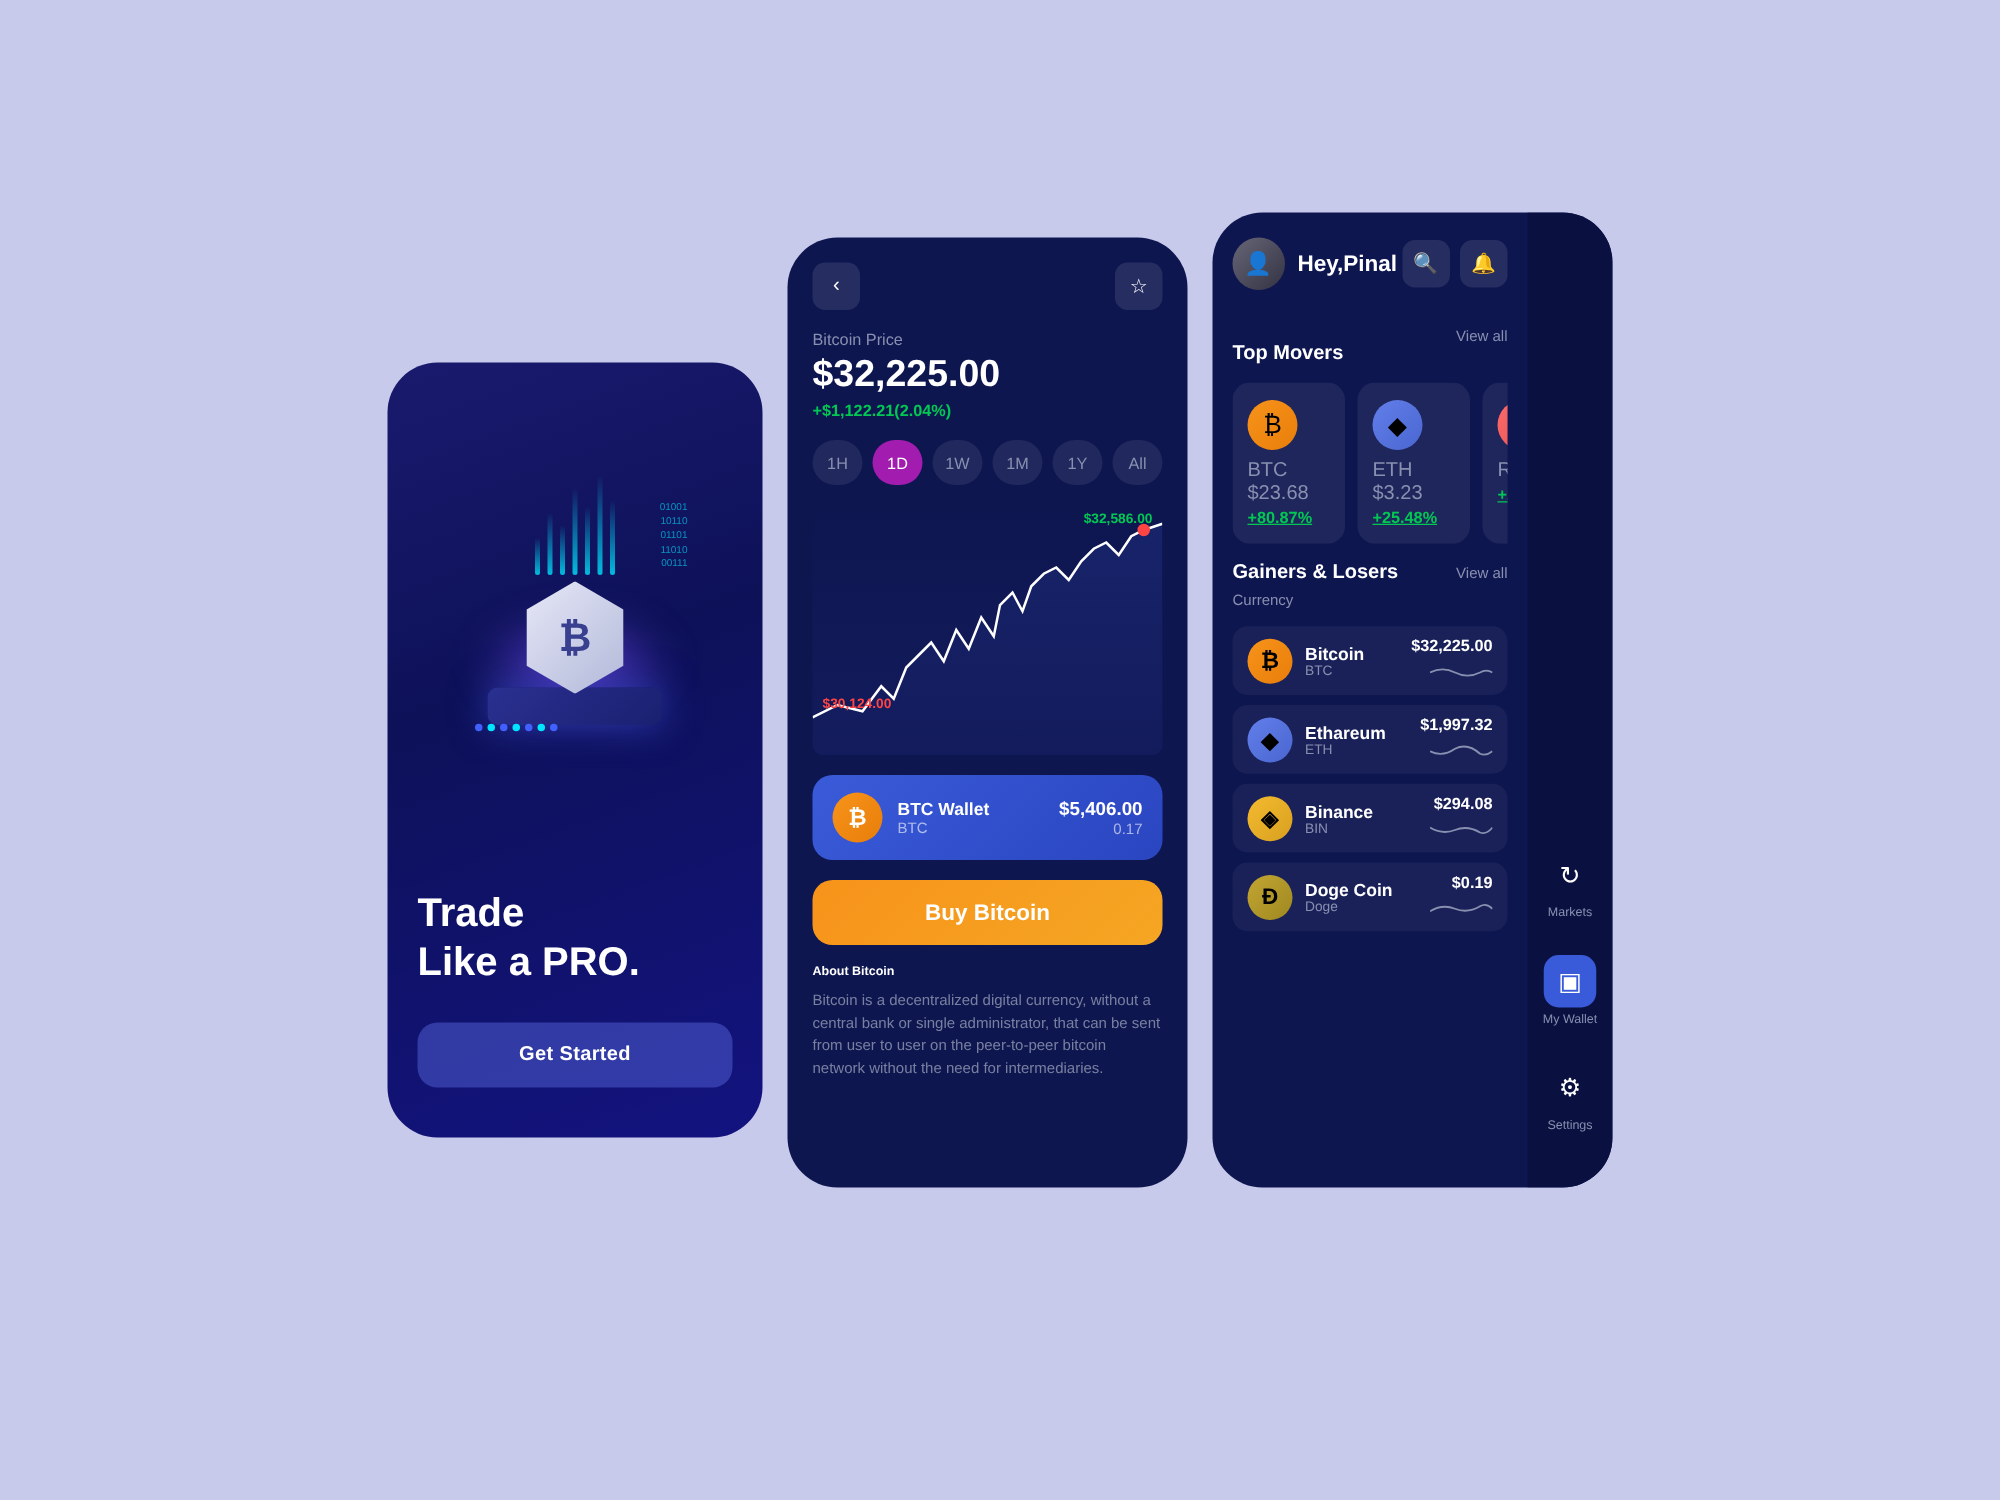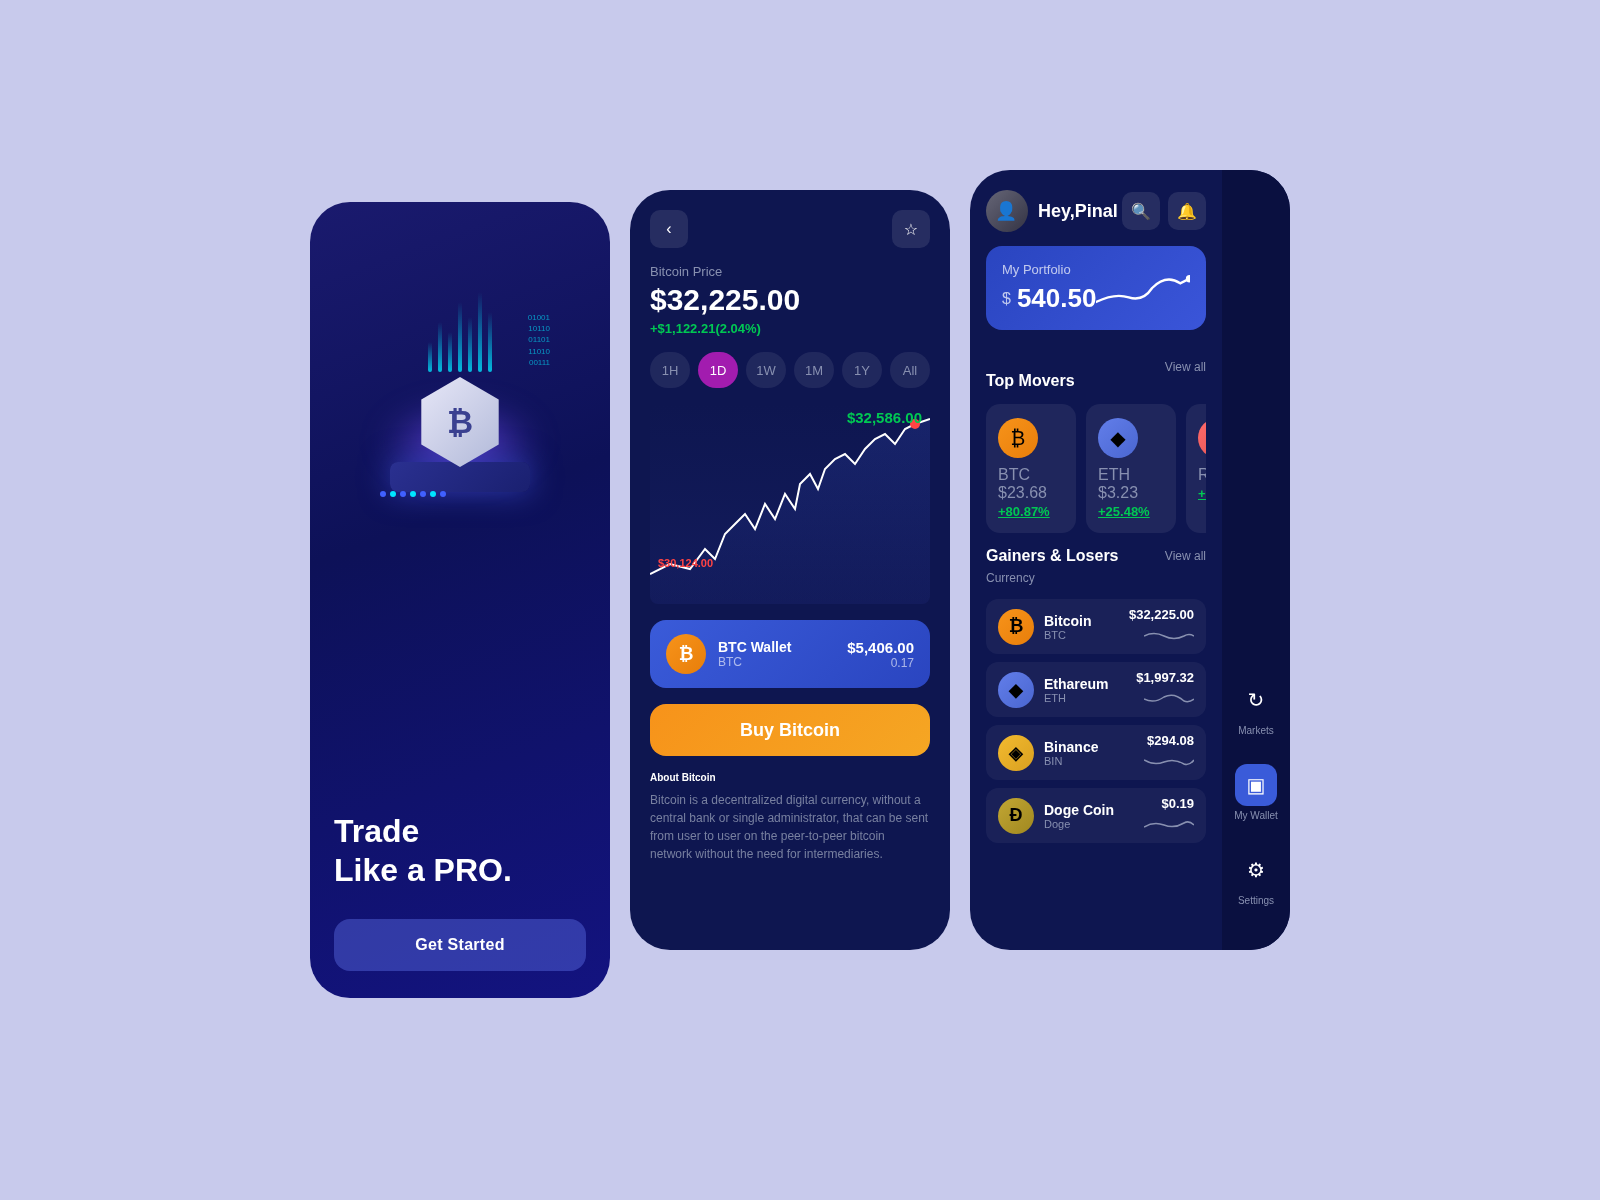--- a/index.html
+++ b/index.html
@@ -21,27 +21,27 @@
     }
 
     
     .phone {
       border-radius: 40px;
       overflow: hidden;
       position: relative;
     }
     .phone-1 {
       width: 300px;
-      height: 796px;
+      height: 620px;
       background: linear-gradient(160deg, #1a1a6e 0%, #0d1158 40%, #131380 100%);
       display: flex;
       flex-direction: column;
       align-items: center;
       justify-content: space-between;
-      padding: 40px 24px 27px;
+      padding: 40px 24px 40px;
     }
     .phone-1-hero {
       width: 260px;
       height: 300px;
       position: relative;
       display: flex;
       align-items: center;
       justify-content: center;
     }
     
@@ -223,21 +223,21 @@
       position: relative;
       height: 200px;
       background: linear-gradient(180deg, transparent 0%, rgba(30,40,120,0.3) 100%);
       border-radius: 8px;
       overflow: hidden;
     }
     .chart-high-label {
       position: absolute;
       top: 5px;
       right: 8px;
-      font-size: 15px;
+      font-size: 11px;
       color: #00c853;
       font-weight: 600;
     }
     .chart-low-label {
       position: absolute;
       bottom: 35px;
       left: 8px;
       font-size: 11px;
       color: #ff4444;
       font-weight: 600;
@@ -687,33 +687,20 @@
           <div class="user-info">
             <div class="avatar">👤</div>
             <div class="hey-text">Hey,Pinal</div>
           </div>
           <div class="header-icons">
             <button class="icon-btn">🔍</button>
             <button class="icon-btn">🔔</button>
           </div>
         </div>
 
-        <div class="portfolio-card">
-          <div class="port-left">
-            <div class="port-label">My Portfolio</div>
-            <div class="port-icon-row">
-              <span class="dollar-icon">$</span>
-              <span class="port-value">540.50</span>
-            </div>
-          </div>
-          <svg class="port-chart" viewBox="0 0 100 50">
-            <path d="M0,40 Q20,30 35,35 Q50,40 60,25 Q75,10 90,20 L100,15" fill="none" stroke="white" stroke-width="2.5" stroke-linecap="round"></path>
-            <circle cx="100" cy="15" r="4" fill="white"></circle>
-          </svg>
-        </div>
 
         <div class="section-header">
           <span class="section-title">Top Movers</span>
           <span class="view-all">View all</span>
         </div>
         <div class="movers-row">
           <div class="mover-card">
             <div class="mover-icon" style="background: linear-gradient(135deg, #f7931a, #e87e0a);">₿</div>
             <div class="mover-price">BTC $23.68</div>
             <div class="mover-change">+80.87%</div>

